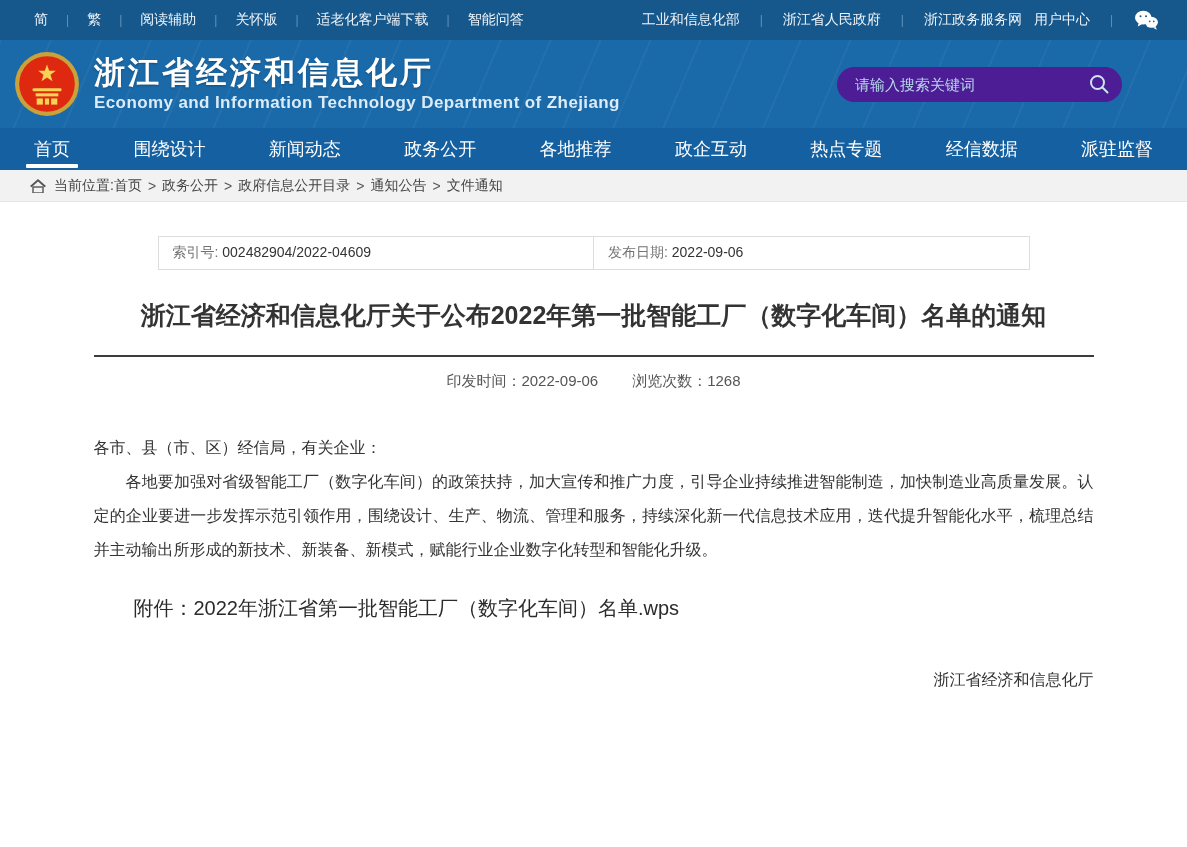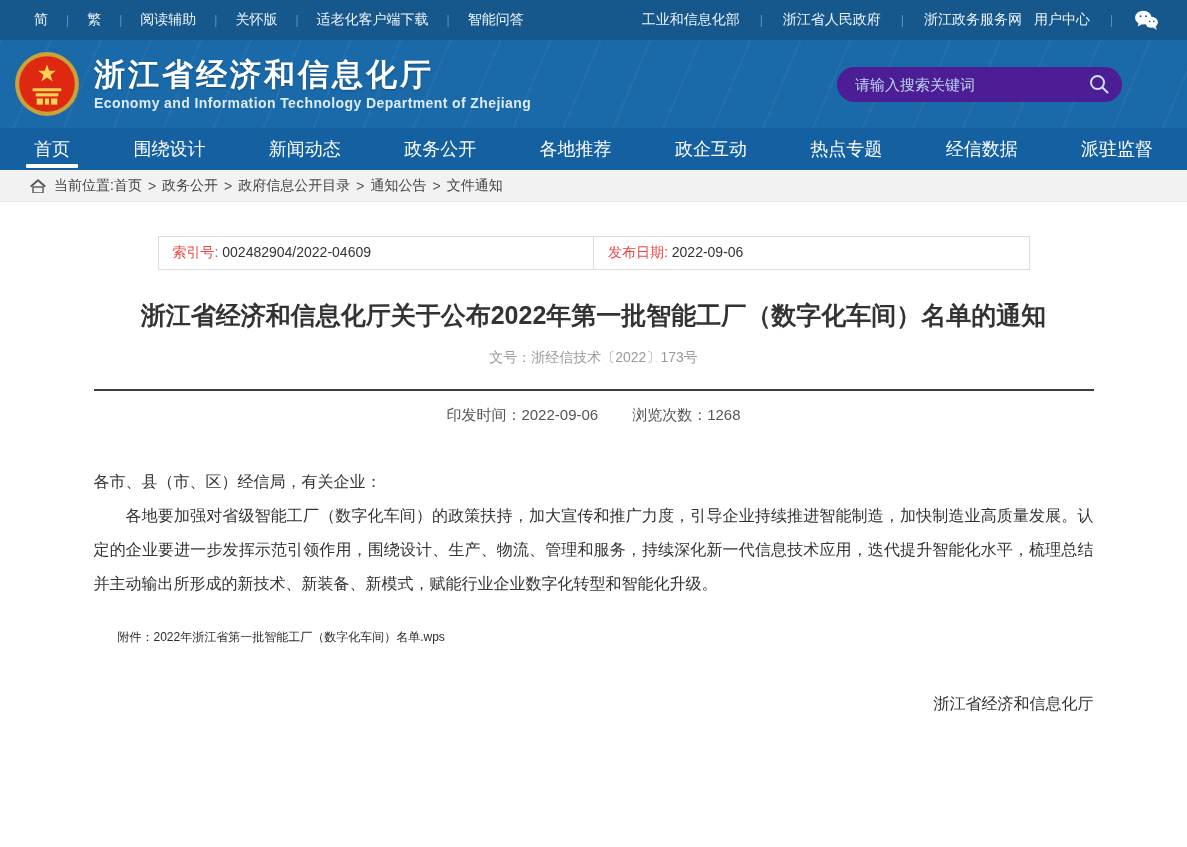--- a/index.html
+++ b/index.html
@@ -18,21 +18,21 @@
   
   .siteheader { background:#1a69a8; height:88px; position:relative; overflow:hidden; }
   .siteheader::before { content:""; position:absolute; inset:-40px;
     background:repeating-linear-gradient(115deg, rgba(255,255,255,0.045) 0 2px, transparent 2px 46px);
     transform:rotate(-2deg); pointer-events:none; }
   .header-inner { position:relative; height:100%; display:flex; align-items:center; justify-content:space-between; padding:0 65px 0 14px; }
   .brand { display:flex; align-items:center; gap:14px; cursor:pointer; }
   .emblem { width:66px; height:66px; flex:0 0 auto; }
   .brand-title { color:#fff; font-size:31px; font-weight:700; letter-spacing:3px; line-height:1.15;
     text-shadow:0 1px 2px rgba(0,0,0,0.25); }
-  .brand-sub { color:#dcebf8; font-size:14px; font-weight:700; letter-spacing:0.4px; margin-top:3px; }
+  .brand-sub { color:#dcebf8; font-size:17px; font-weight:700; letter-spacing:0.4px; margin-top:3px; }
   .searchbox { position:relative; width:285px; height:35px; background:#4c1d95; border-radius:18px;
     display:flex; align-items:center; padding:0 40px 0 18px; }
   .searchbox input { background:transparent; border:none; outline:none; width:100%;
     font-size:15px; color:#eaf3fb; font-family:inherit; }
   .searchbox input::placeholder { color:#b9d6ec; }
   .search-btn { position:absolute; right:12px; top:6px; width:22px; height:22px; cursor:pointer; background:none; border:none; }
 
   
   .mainnav { background:#1460a0; height:42px; display:flex; align-items:stretch;
     justify-content:space-between; padding:0 24px; }
@@ -45,32 +45,32 @@
   .crumbbar { background:#f2f2f2; height:32px; display:flex; align-items:center;
     padding:0 30px; font-size:14px; color:#444; border-bottom:1px solid #e7e7e7;text-align:center; }
   .crumbbar .home-ico { width:16px; height:14px; margin-right:8px; }
   .crumb-link { color:#444; cursor:pointer; text-decoration:none; }
   .crumb-sep { margin:0 6px; color:#555; }
 
   
   .content { width:1000px; margin:0 auto; color:#333; }
   .meta-table { width:872px; margin:34px auto 0; border-collapse:collapse; font-size:14px; }
   .meta-table td { border:1px solid #ddd; padding:7px 14px; width:50%; color:#333; }
-  .meta-table .lbl { color:#ef4444; }
+  .meta-table .lbl { color:#737373; }
 
   .doc-title { text-align:center; font-size:25px; font-weight:700; color:#333;
     margin-top:28px; line-height:1.4; }
   .doc-number { text-align:center; font-size:14px; color:#9a9a9a; margin-top:16px; }
   .doc-divider { height:2px; background:#3c3c3c; margin-top:22px; }
   .doc-meta { text-align:center; font-size:15px; color:#555; padding:15px 0 0; }
   .doc-meta .gap { display:inline-block; width:34px; }
 
   .doc-body { margin-top:40px; font-size:16px; line-height:34px; text-align:justify; color:#333; }
   .doc-body p.indent { text-indent:2em; }
-  .attachment { margin-top:28px; font-size:12px; text-indent:2em; color:#2b2b2b; cursor:pointer; }
+  .attachment { margin-top:28px; font-size:20px; text-indent:2em; color:#2b2b2b; cursor:pointer; }
   .signature { margin-top:38px; text-align:right; font-size:16px; line-height:40px; color:#333; }
 </style>
 </head>
 <body>
 
 <div class="topbar">
   <div class="topbar-inner">
     <div class="topbar-left">
       <a>简</a>
       <span class="sep">|</span>
@@ -178,21 +178,20 @@
       </td>
       <td>
         <span class="lbl">发布日期:</span>
         <span>2022-09-06</span>
       </td>
     </tr>
   </tbody>
     </table>
 
   <h1 class="doc-title">浙江省经济和信息化厅关于公布2022年第一批智能工厂（数字化车间）名单的通知</h1>
-  <div class="doc-number">文号：浙经信技术〔2022〕173号</div>
 
   <div class="doc-divider"></div>
 
   <div class="doc-meta">
     <span>印发时间：</span><span>2022-09-06</span><span class="gap"></span><span>浏览次数：</span><span>1268</span>
   </div>
 
   <div class="doc-body">
     <p>各市、县（市、区）经信局，有关企业：</p>
     <p class="indent">各地要加强对省级智能工厂（数字化车间）的政策扶持，加大宣传和推广力度，引导企业持续推进智能制造，加快制造业高质量发展。认定的企业要进一步发挥示范引领作用，围绕设计、生产、物流、管理和服务，持续深化新一代信息技术应用，迭代提升智能化水平，梳理总结并主动输出所形成的新技术、新装备、新模式，赋能行业企业数字化转型和智能化升级。</p>

